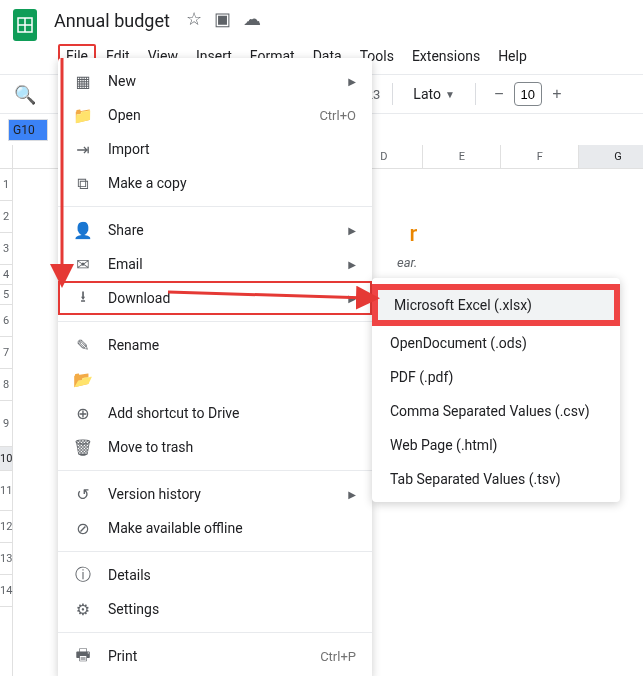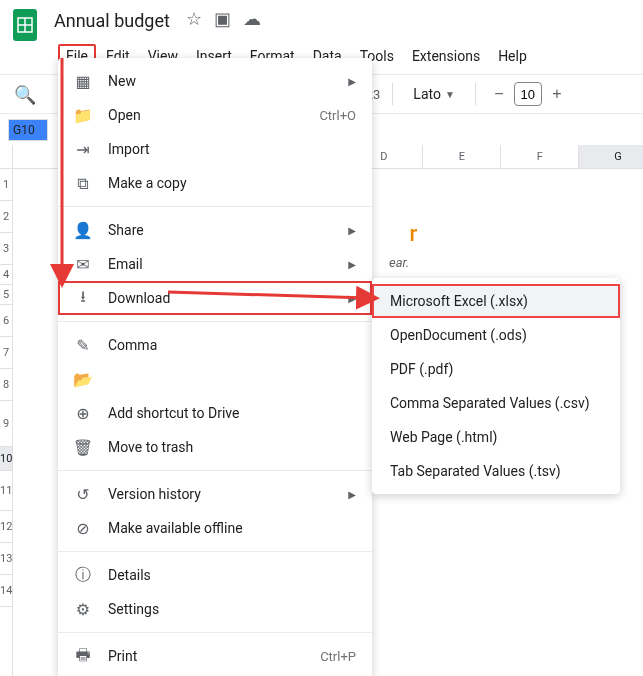--- a/index.html
+++ b/index.html
@@ -34,35 +34,35 @@
 .row-headers div { height: 32px; border-bottom: 1px solid #e0e0e0; display: flex; align-items: center; justify-content: center; font-size: 11px; color: #5f6368; background: #fff; }
 .row-headers div:first-child { height: 24px; }
 .row-headers div.sel { background: #e8eaed; color: #202124; }
 .grid { flex: 1; }
 .col-headers { display: flex; height: 24px; border-bottom: 1px solid #e0e0e0; }
 .col-headers div { border-right: 1px solid #e0e0e0; display: flex; align-items: center; justify-content: center; font-size: 11px; color: #5f6368; background: #fff; }
 .col-headers .w { width: 78px; }
 .col-headers .sel { background: #e8eaed; color: #202124; }
 .content-area { position: relative; }
 .big-text { position: absolute; right: 240px; top: 52px; font-size: 22px; color: #ea8600; font-weight: 500; }
-.sub-text { position: absolute; right: 248px; top: 86px; font-size: 13px; font-style: italic; color: #5f6368; }
+.sub-text { position: absolute; right: 240px; top: 86px; font-size: 13px; font-style: italic; color: #5f6368; }
 
 .dropdown { position: absolute; left: 58px; top: 58px; width: 314px; background: #fff; box-shadow: 0 2px 10px rgba(0,0,0,0.2); border-radius: 4px; padding: 6px 0; z-index: 10; }
 .dropdown .item { display: flex; align-items: center; padding: 8px 16px; gap: 16px; cursor: pointer; position: relative; height: 34px; }
 .dropdown .item.highlighted { border: 2px solid #e53935; padding: 6px 14px; }
 .dropdown .ico { width: 18px; color: #5f6368; font-size: 16px; display: flex; justify-content: center; }
 .dropdown .lbl { flex: 1; color: #202124; font-size: 14px; }
 .dropdown .short { color: #737373; font-size: 13px; }
 .dropdown .arw { color: #5f6368; font-size: 10px; }
 .dropdown .sep { height: 1px; background: #e8eaed; margin: 6px 0; }
 
 .submenu { position: absolute; left: 372px; top: 278px; width: 248px; background: #fff; box-shadow: 0 2px 10px rgba(0,0,0,0.2); border-radius: 4px; padding: 6px 0; z-index: 11; }
 .submenu .sitem { padding: 9px 18px; cursor: pointer; font-size: 14px; }
 .submenu .sitem.hover { background: #f1f3f4; }
-.submenu .sitem.highlighted { border: 2px solid #ef4444; padding: 7px 16px; }
+.submenu .sitem.highlighted { border: 6px solid #ef4444; padding: 7px 16px; }
 
 .annot { position: absolute; z-index: 20; pointer-events: none; }
 .annot svg { overflow: visible; }
 </style>
 </head>
 <body>
 
 <div class="title-bar">
   <div class="logo">
     <svg viewBox="0 0 24 32">
@@ -174,21 +174,21 @@
       <span class="arw">▶</span>
     </div>
   <div class="item highlighted">
       <span class="ico">⭳</span>
       <span class="lbl">Download</span>
       <span class="arw">▶</span>
     </div>
   <div class="sep"></div>
   <div class="item">
       <span class="ico">✎</span>
-      <span class="lbl">Comma</span>
+      <span class="lbl">Rename</span>
     </div>
   <div class="item">
       <span class="ico">📂</span>
     </div>
   <div class="item">
       <span class="ico">⊕</span>
       <span class="lbl">Add shortcut to Drive</span>
     </div>
   <div class="item">
       <span class="ico">🗑</span>

